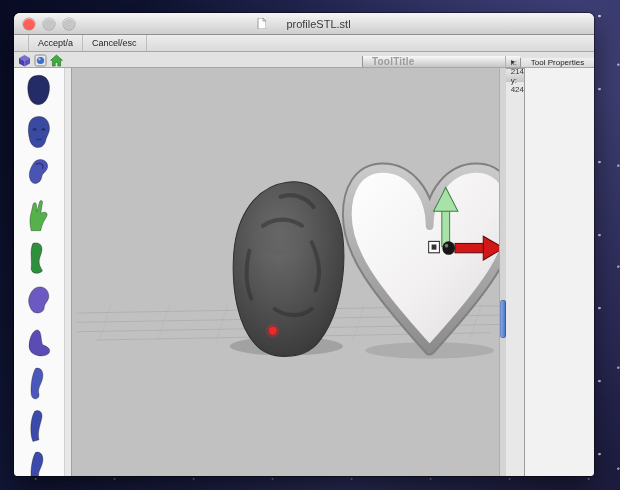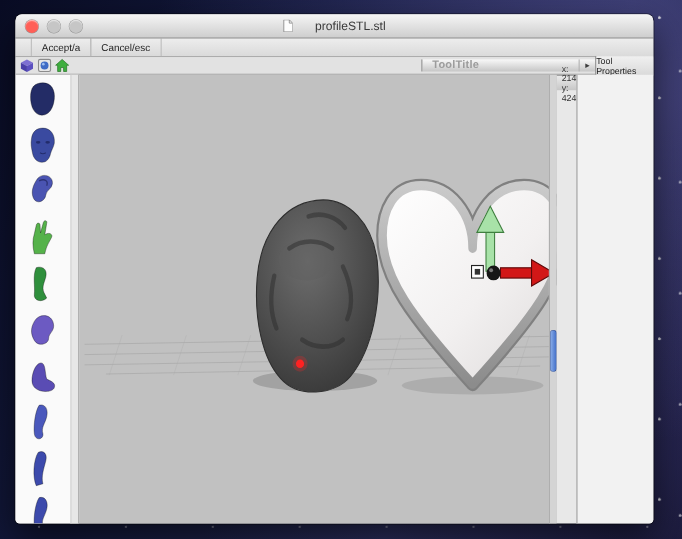--- a/index.html
+++ b/index.html
@@ -39,31 +39,31 @@
   .menubar { height:17px; flex:0 0 17px;
     background:linear-gradient(#ededed,#dadada);
     border-bottom:1px solid #a6a6a6;
     display:flex; align-items:stretch; font-size:9px; color:#1d1d1d;
     padding-left:14px; }
   .menu-item { padding:4px 9px; display:flex; align-items:center;
     border-left:1px solid #bdbdbd; border-right:1px solid #bdbdbd;
     margin-right:-1px; cursor:default; }
 
   .toolbar { height:16px; flex:0 0 16px; background:#e2e2e2;
-    border-bottom:1px solid #a6a6a6; display:flex; align-items:center; }
+    border-bottom:1px solid #a6a6a6; display:flex; align-items:flex-end; }
   .tb-icons { display:flex; align-items:center; gap:3px; padding-left:4px; }
   .tb-icon { width:13px; height:13px; display:flex; }
   .tb-spacer { flex:1; }
   .tooltitle-bar { width:158px; display:flex; align-items:stretch;
     background:linear-gradient(#f8f8f8,#c6c6c6); border-left:1px solid #949494; }
   .tooltitle-text { flex:1; display:flex; align-items:center; padding-left:9px;
     font-size:10px; font-weight:bold; color:#9c9c9c; letter-spacing:.2px; }
   .disclosure { width:15px; display:flex; align-items:center; justify-content:center;
     font-size:8px; color:#3c3c3c; border-left:1px solid #b2b2b2; }
-  .toolprops { width:53px; display:flex; align-items:center; justify-content:center;
+  .toolprops { width:74px; display:flex; align-items:center; justify-content:center;
     font-size:8px; color:#1d1d1d; border-left:1px solid #949494;
     background:linear-gradient(#f0f0f0,#d9d9d9); }
 
   .content { flex:1; display:flex; min-height:0; }
 
   
   .sidebar { width:58px; flex:0 0 58px; background:#fafafa;
     border-right:1px solid #a2a2a2; display:flex; }
   .thumb-col { flex:1; display:flex; flex-direction:column; align-items:center;
     padding-top:2px; gap:2px; overflow:hidden; }

